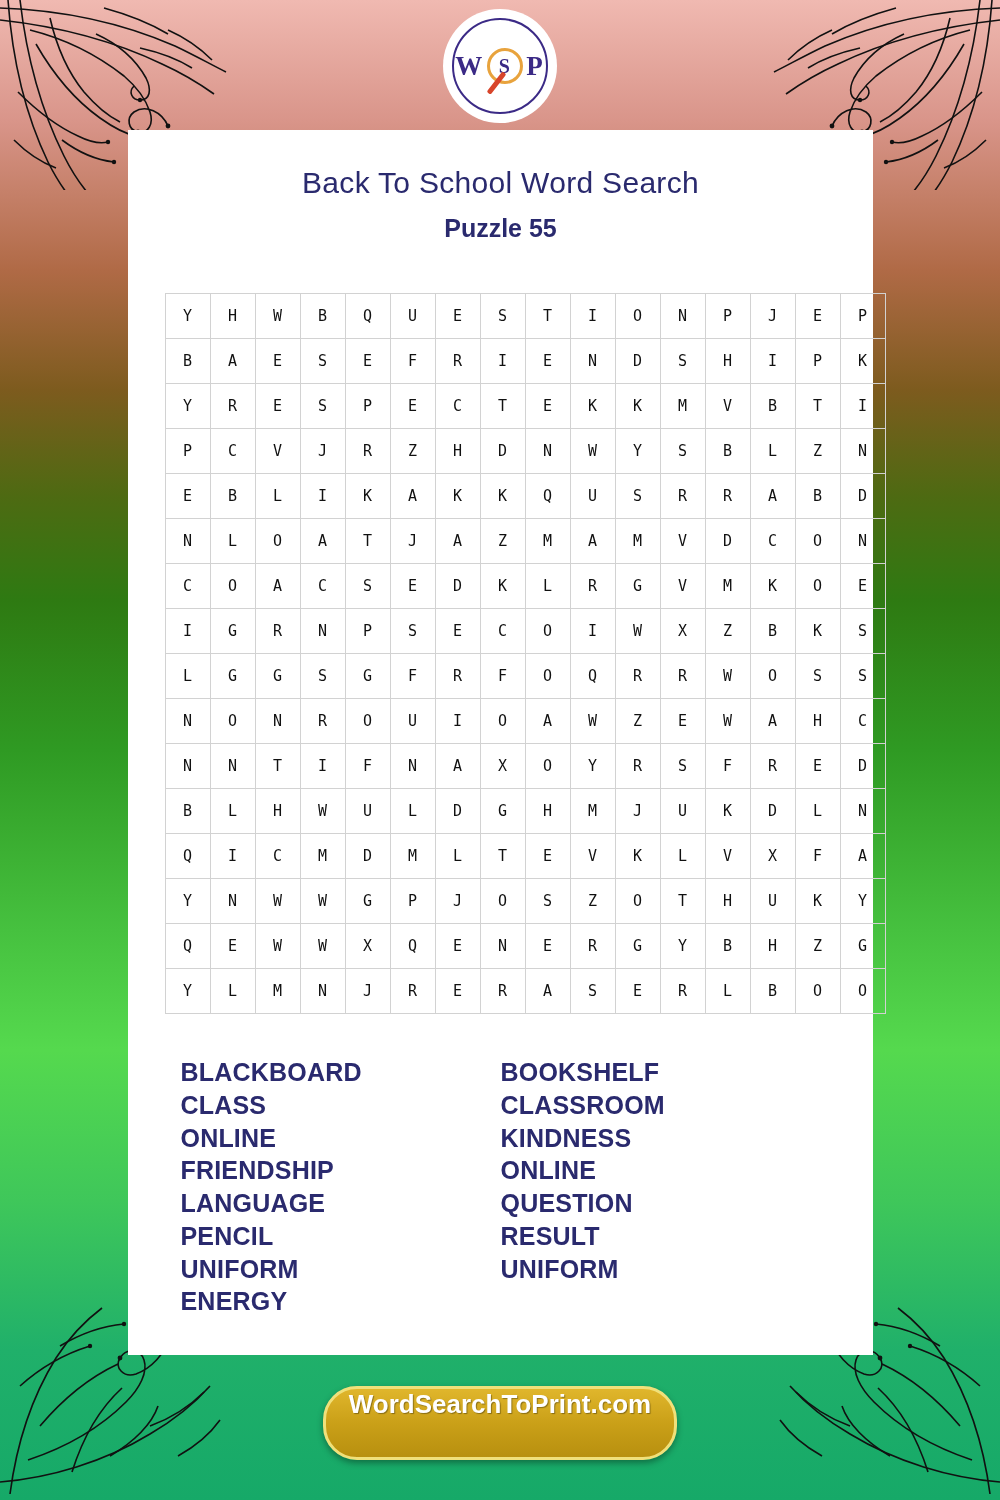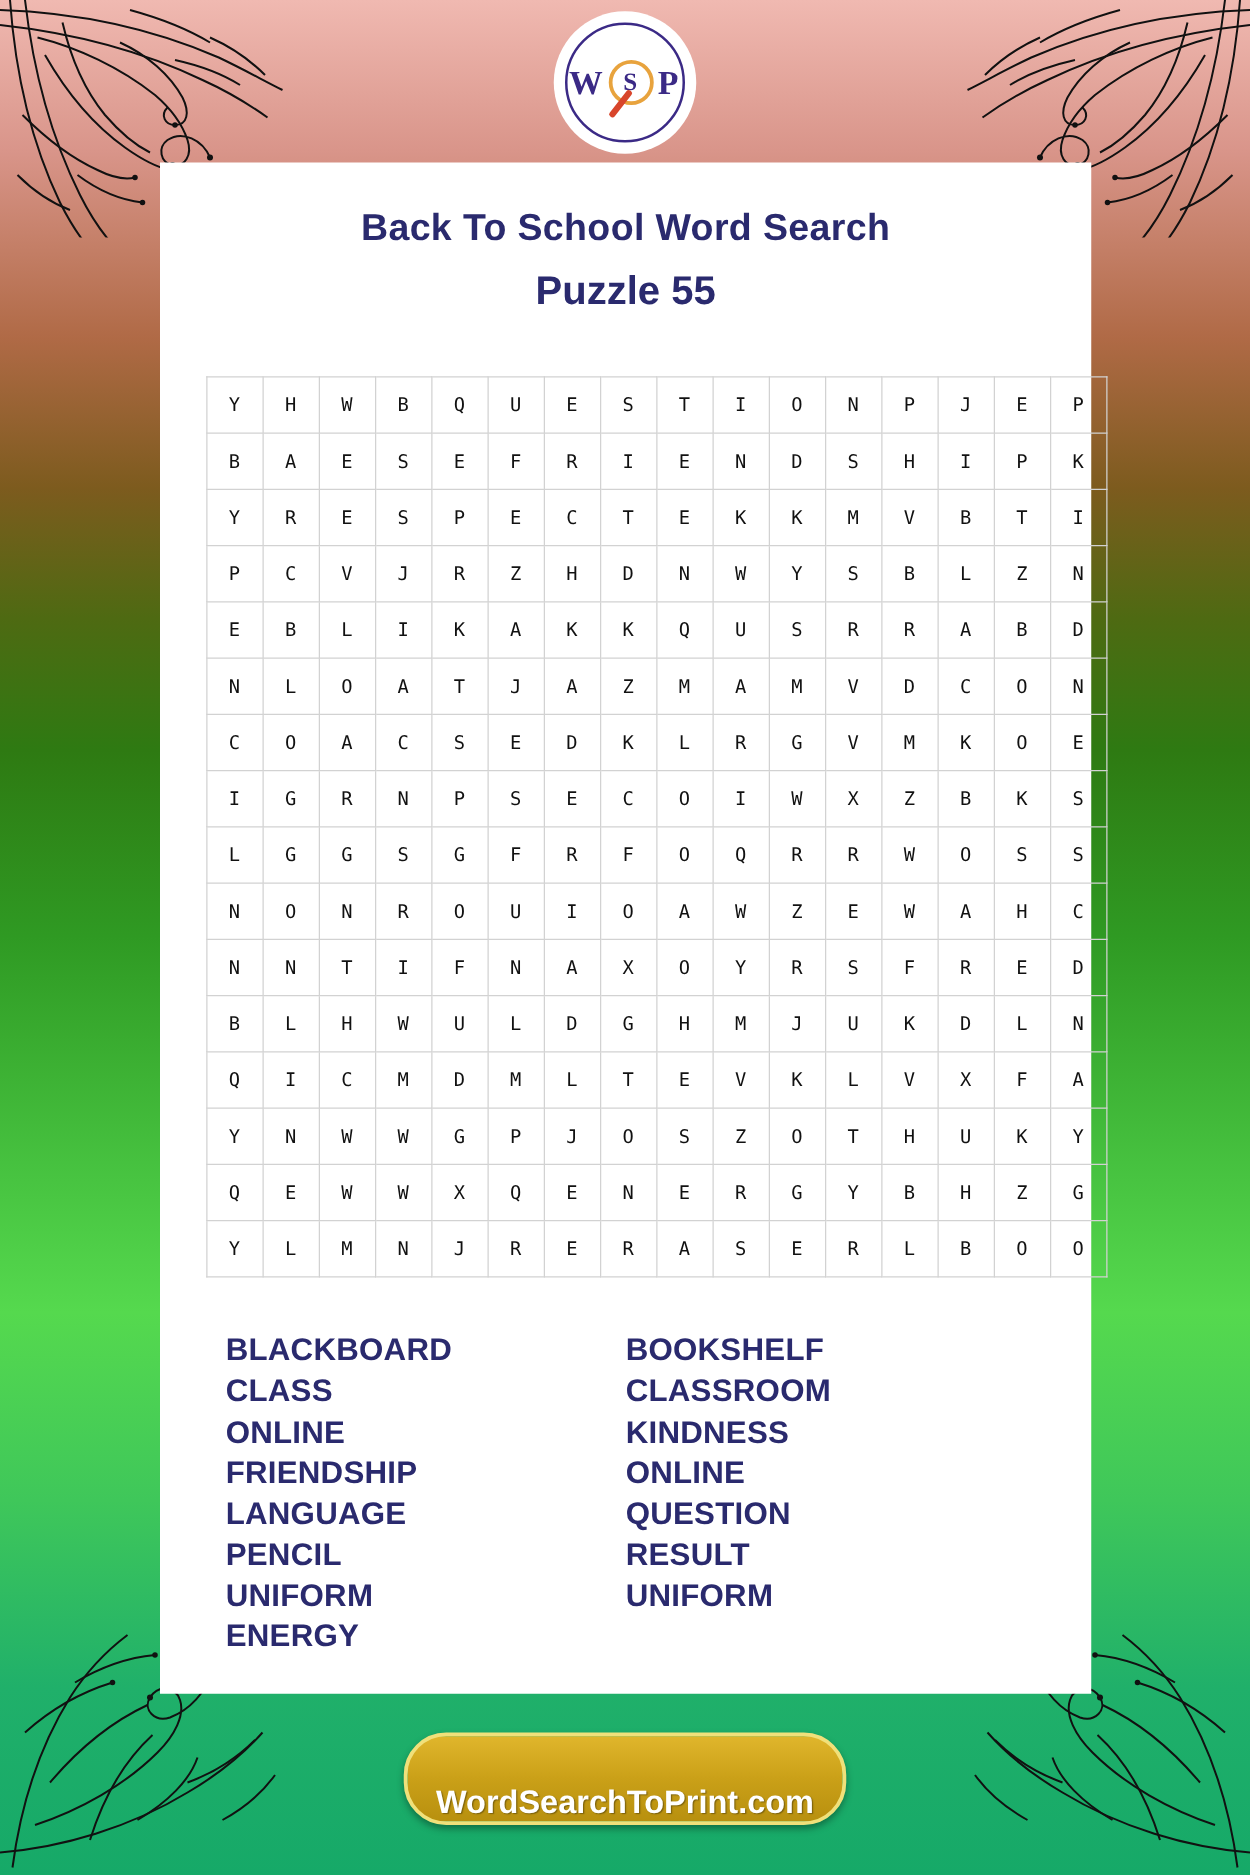--- a/index.html
+++ b/index.html
@@ -114,29 +114,29 @@
     height: 1225px;
     background: #ffffff;
     z-index: 3;
   }
 
   .title {
     margin: 0;
     padding-top: 36px;
     text-align: center;
     font-size: 30px;
-    font-weight: bold;
+    font-weight: normal;
     color: #2a2a6e;
     letter-spacing: 0.3px;
   }
   .subtitle {
     margin: 0;
     padding-top: 14px;
     text-align: center;
-    font-size: 32px;
+    font-size: 25px;
     font-weight: bold;
     color: #2a2a6e;
   }
 
   
   .grid-wrap {
     margin: 50px auto 0 auto;
     width: 672px;
   }
   table.grid {
@@ -181,21 +181,21 @@
     left: 50%;
     transform: translateX(-50%);
     bottom: 40px;
     width: 348px;
     height: 68px;
     border-radius: 34px;
     background: linear-gradient(to bottom, #e0b62c 0%, #caa018 50%, #b8900f 100%);
     border: 3px solid #f0e07a;
     box-shadow: 0 3px 6px rgba(0,0,0,0.35);
     display: flex;
-    align-items: flex-end;
+    align-items: flex-start;
     justify-content: center;
     z-index: 6;
   }
   .footer-btn span {
     font-size: 26px;
     font-weight: bold;
     color: #ffffff;
     text-shadow: 1px 1px 1px rgba(0,0,0,0.35);
   }
 </style>

